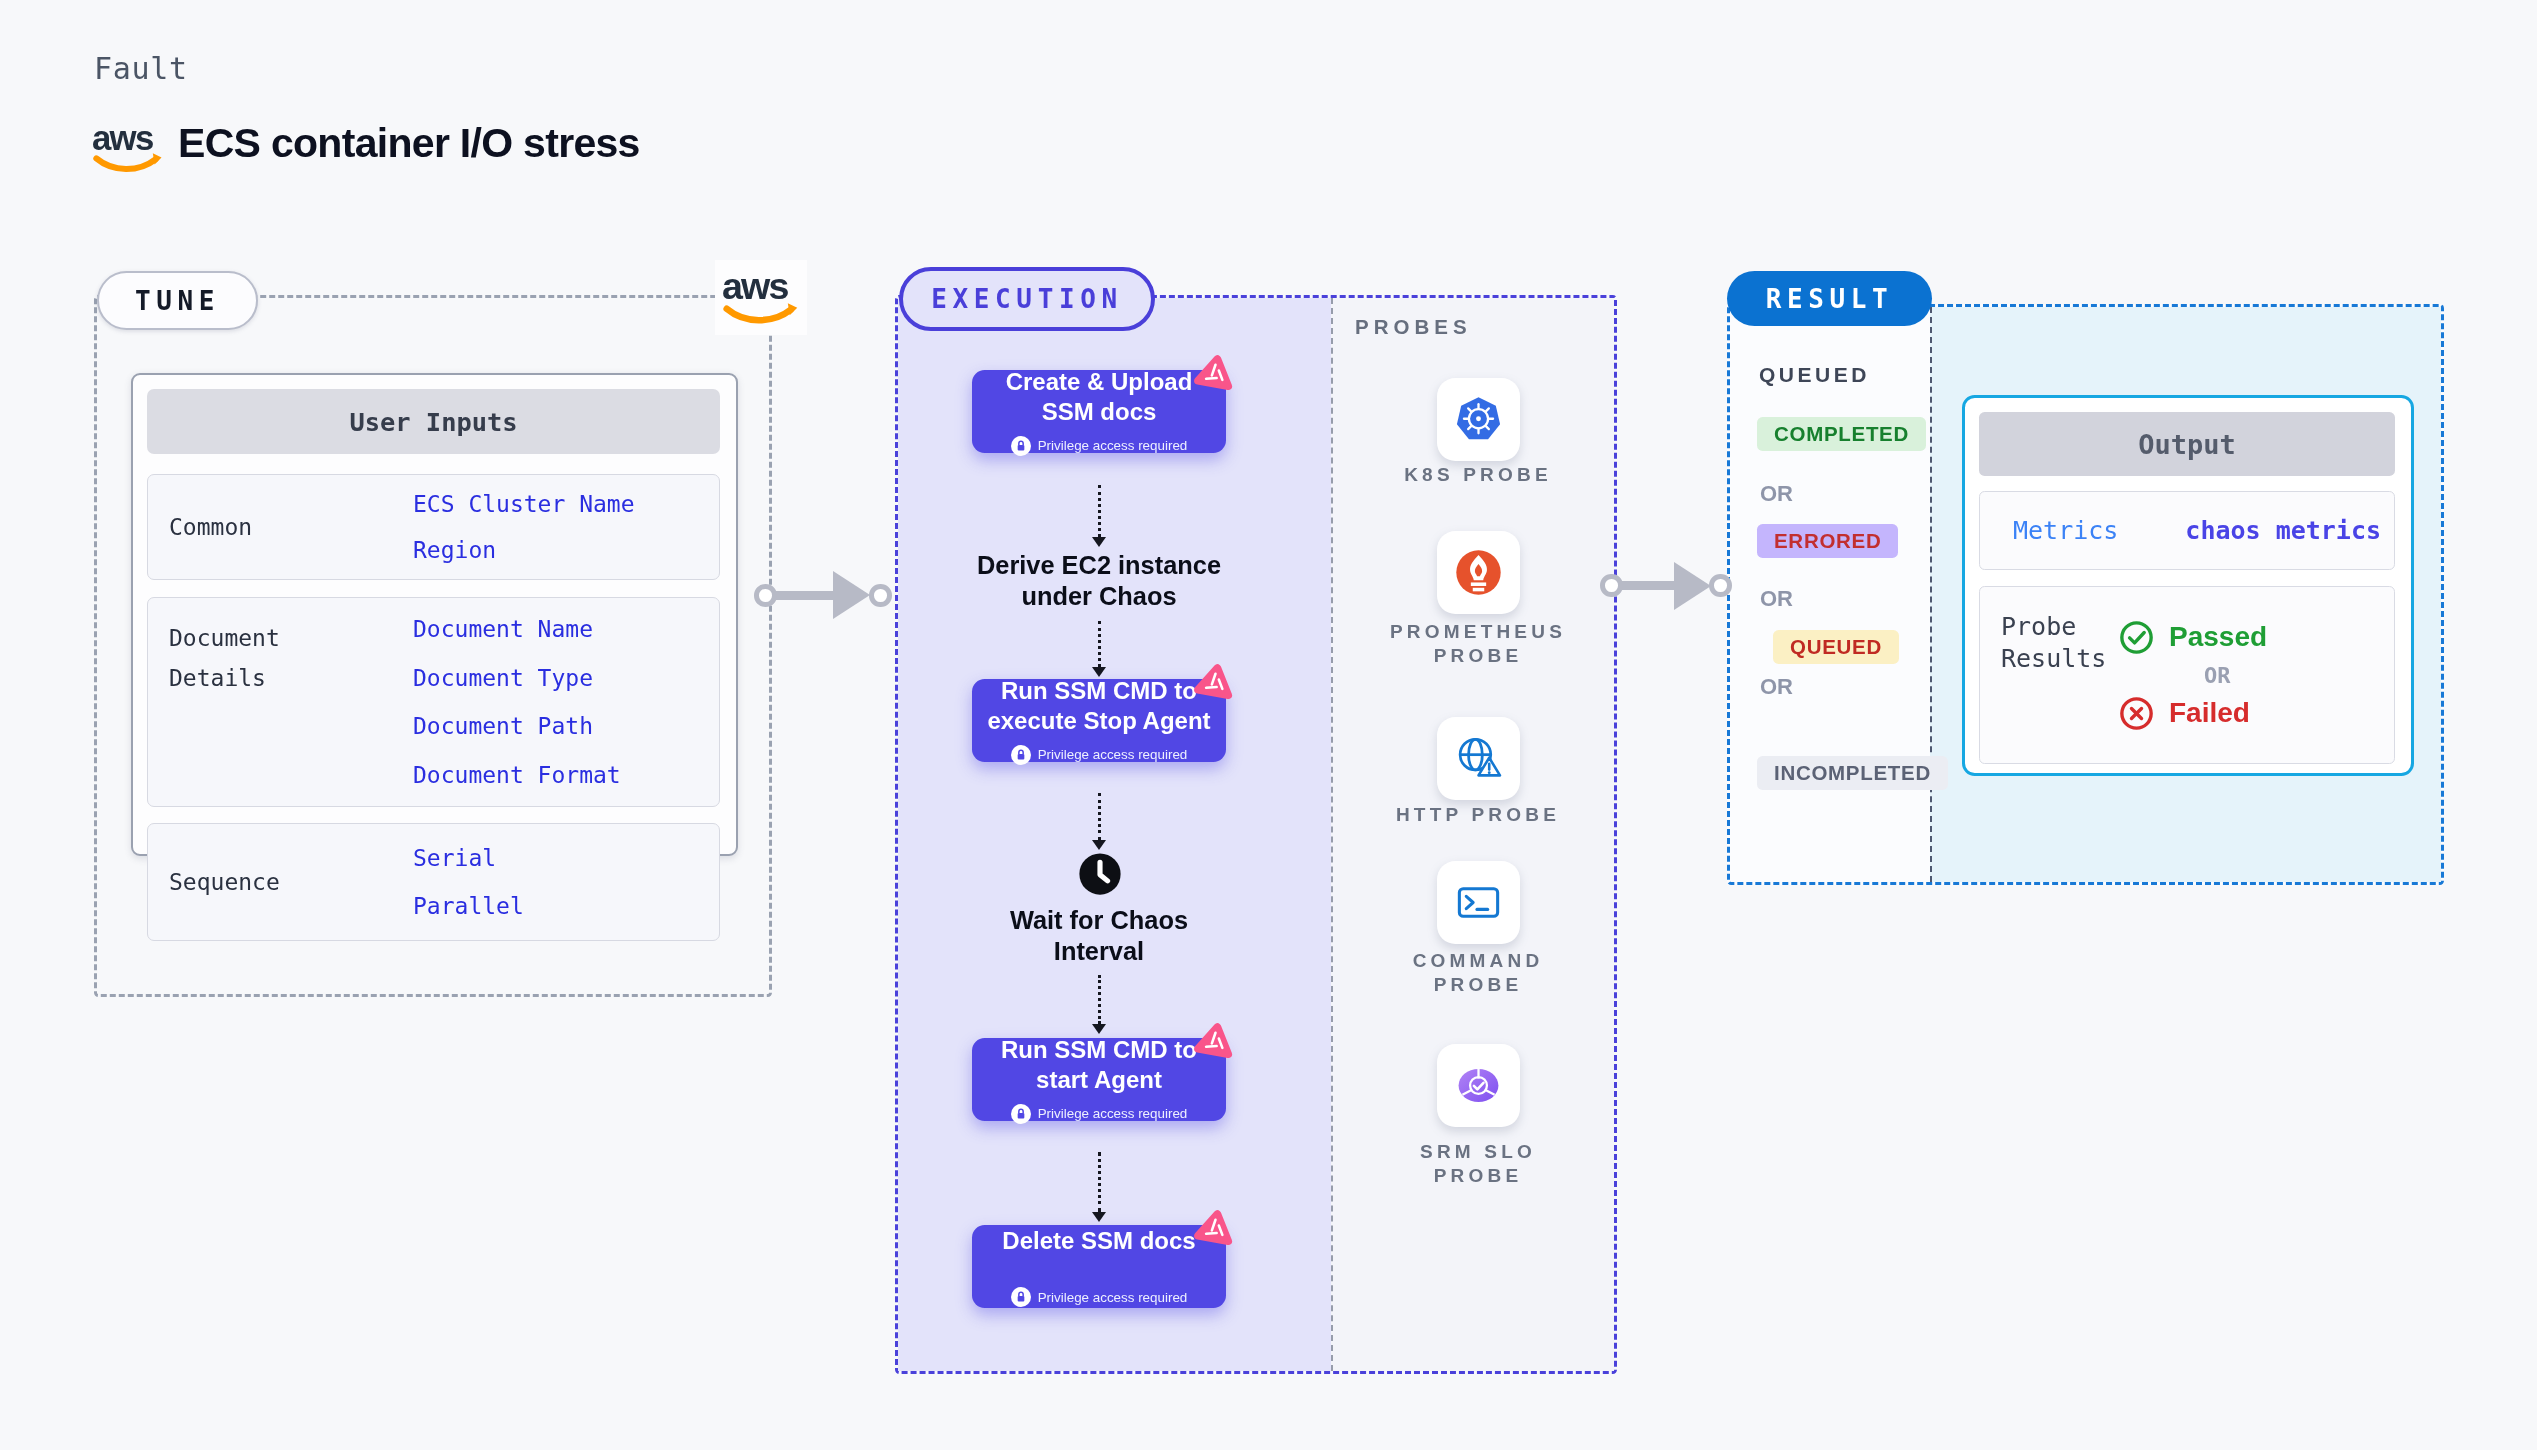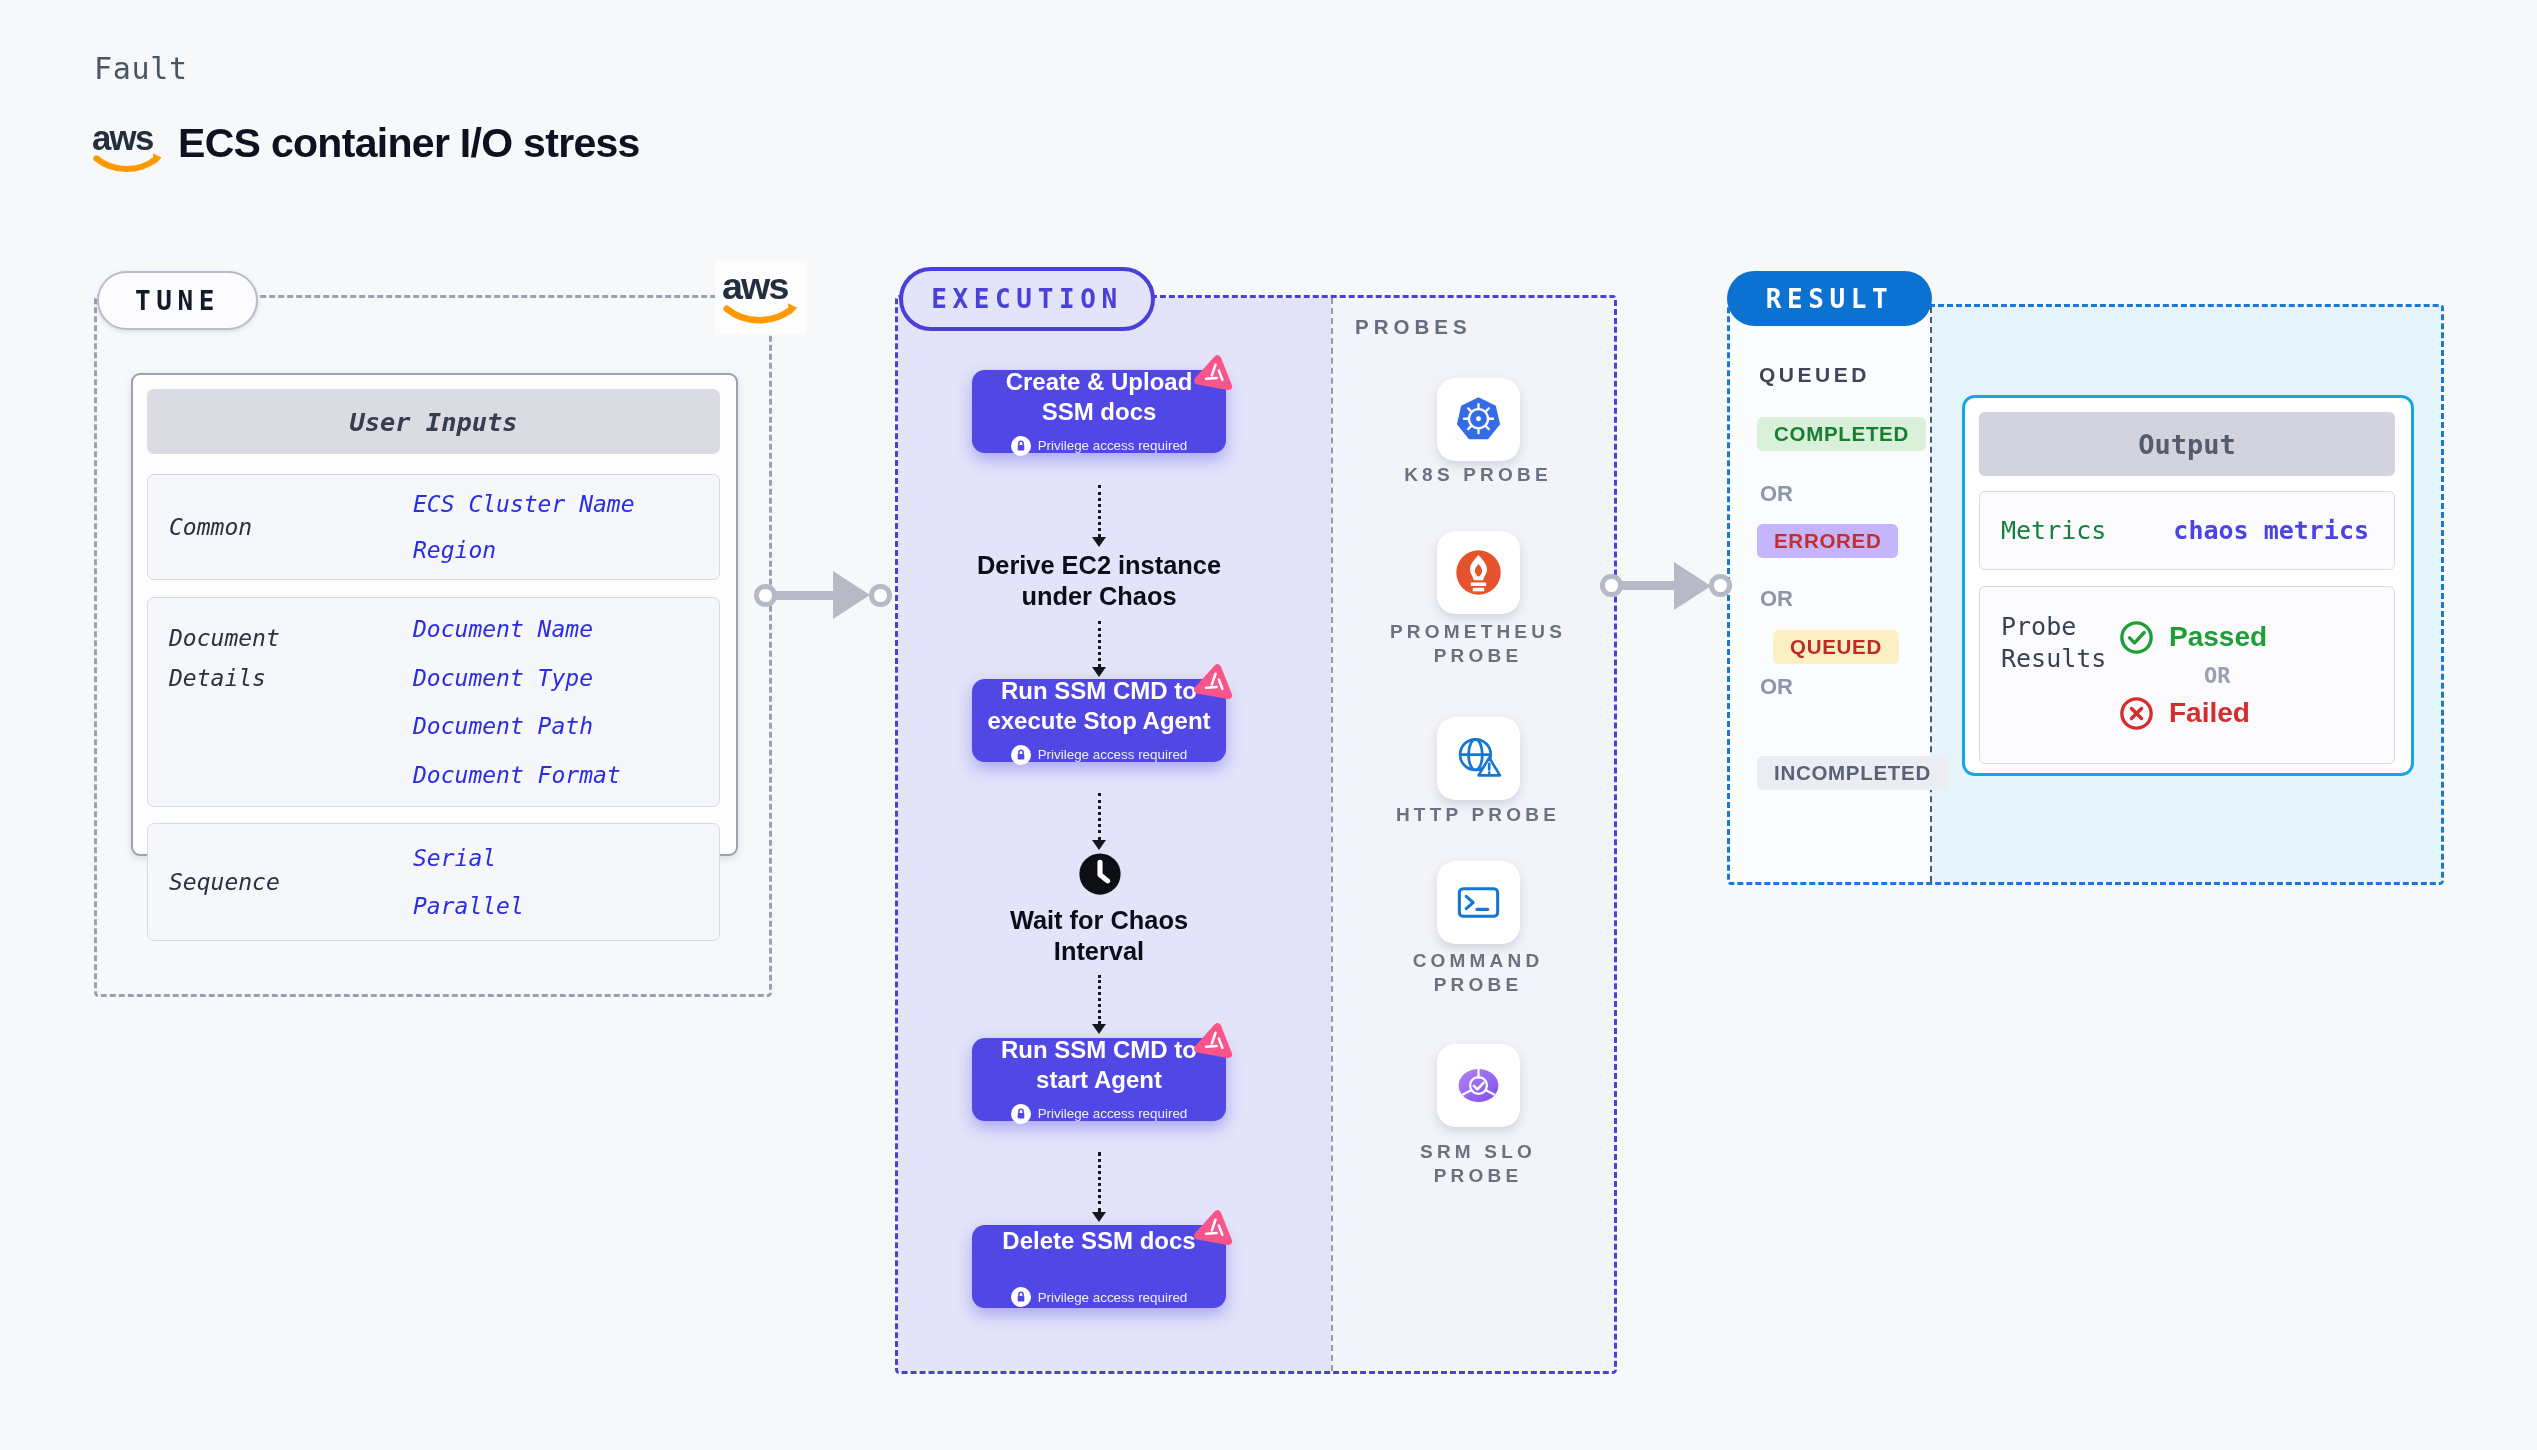--- a/index.html
+++ b/index.html
@@ -31,21 +31,21 @@
   .exec-right-fill{left:433px;top:0;bottom:0;right:0;background:#f3f4f9;}
   .exec-sep{left:433px;top:0;bottom:0;width:0;border-left:2.8px dashed #969cab;}
   .result-box{left:1727px;top:304px;width:711px;height:575px;border:3.5px dashed #1879d6;border-radius:4.2px;background:#fbfcfe;}
   .result-cyan{left:200px;top:0;bottom:0;right:0;background:#e5f3fa;}
   .result-sep{left:200px;top:0;bottom:0;width:0;border-left:2.8px dashed #4e5870;}
 
   
   .tune-aws{left:715px;top:260px;width:92px;height:75px;background:#fdfdfe;display:flex;align-items:center;justify-content:center;z-index:5;}
 
   
-  .ui-card{left:131px;top:373px;width:607px;height:483px;background:#fdfdfe;border:2.8px solid #9aa1b0;border-radius:9px;box-shadow:0 2.1px 7px rgba(70,76,100,.15);box-sizing:border-box;font-style:italic;}
+  .ui-card{left:131px;top:373px;width:607px;height:483px;background:#fdfdfe;border:2.8px solid #9aa1b0;border-radius:9px;box-shadow:0 2.1px 7px rgba(70,76,100,.15);box-sizing:border-box;}
   .ui-header{left:14px;top:14px;width:573px;height:65px;background:#dbdce3;border-radius:7px;display:flex;align-items:center;justify-content:center;font-size:25.4px;font-weight:700;color:#363d4c;}
   .ui-row{left:14px;width:573px;background:#f6f7fb;border:1.4px solid #d7d9e2;border-radius:7px;box-sizing:border-box;}
   .ui-row-label{position:absolute;left:21px;top:0;bottom:0;width:176px;display:flex;align-items:center;font-size:23px;color:#2a3140;line-height:40px;}
   .ui-row-label.top{align-items:flex-start;padding-top:20px;}
   .ui-values{position:absolute;left:265px;top:0;bottom:0;display:flex;flex-direction:column;justify-content:center;}
   .ui-values div{font-size:23px;color:#2a2ee0;line-height:28px;}
 
   
   .conn-line{height:9.2px;background:#b7bac6;z-index:3;}
   .conn-tri{width:0;height:0;border-top:24px solid transparent;border-bottom:24px solid transparent;border-left:37px solid #b7bac6;z-index:3;}
@@ -77,21 +77,21 @@
   .b-errored{background:#c4b5fd;color:#c22f2f;}
   .b-queued{background:#fbf0c4;color:#c02a23;}
   .b-incompleted{background:#ebedf3;color:#5b6275;}
   .or-sep{left:1760px;font-size:22px;font-weight:600;color:#8e95a9;}
 
   
   .out-card{left:1962px;top:395px;width:452px;height:381px;background:#ffffff;border:3.5px solid #16a7e2;border-radius:12.7px;box-sizing:border-box;z-index:2;}
   .out-header{left:14px;top:14px;width:416px;height:64px;background:#d2d3dc;border-radius:5.6px;display:flex;align-items:center;justify-content:center;font-size:27px;font-weight:700;color:#555c6c;}
   .out-row{left:14px;width:416px;background:#fbfbfd;border:1.4px solid #d9dbe4;border-radius:5.6px;box-sizing:border-box;}
   .out-metrics{top:93px;height:79px;display:flex;align-items:center;}
-  .out-metrics .lbl{font-size:25px;color:#15803d;margin-left:21px;text-align:right;}
+  .out-metrics .lbl{font-size:25px;color:#3b82f6;margin-left:33px;text-align:right;}
   .out-metrics .val{font-size:25px;font-weight:600;color:#4a44e6;margin-left:67px;}
   .out-probe{top:188px;height:178px;}
   .out-probe .lbl{position:absolute;left:21px;top:24px;font-size:25px;color:#3a4150;line-height:32px;}
   .pr-content{position:absolute;left:138px;top:0;bottom:0;display:flex;flex-direction:column;justify-content:center;gap:7px;}
   .pr-item{display:flex;align-items:center;gap:14px;}
   .pr-item .txt{font-size:28px;font-weight:800;}
   .pr-passed .txt{color:#1f9e35;}
   .pr-failed .txt{color:#d62c2c;}
   .pr-or{margin-left:86px;font-size:22px;font-weight:600;color:#9aa0b2;}
 </style>

